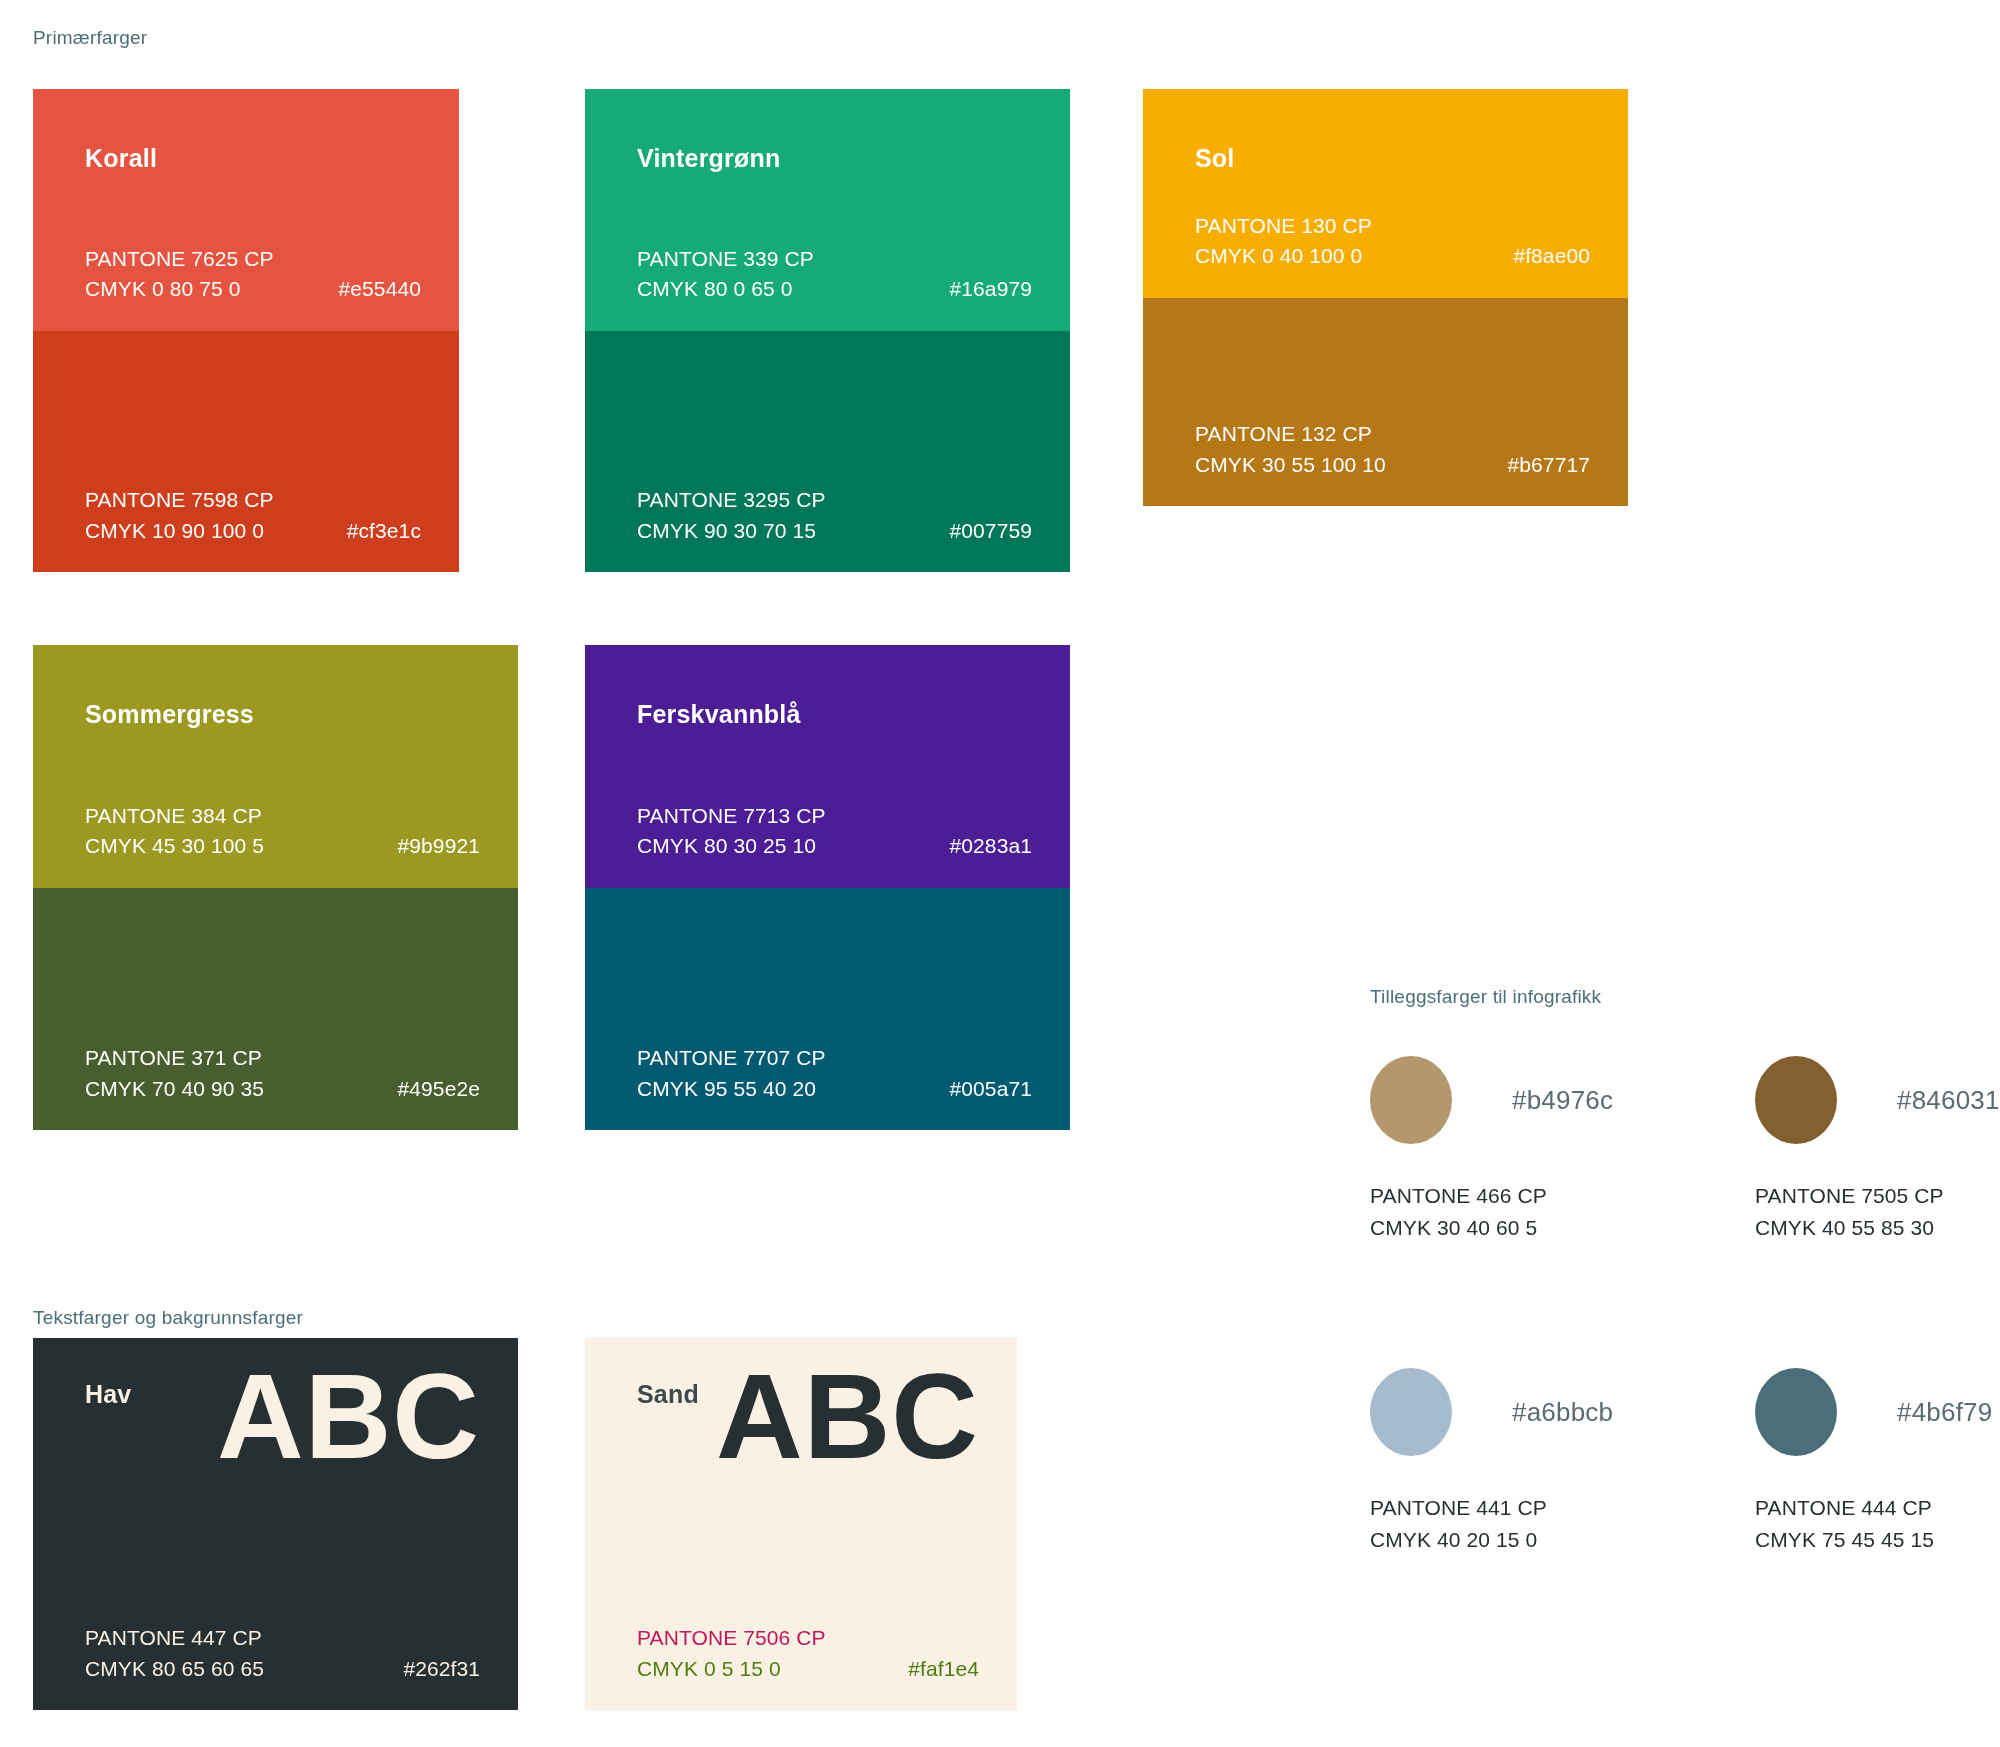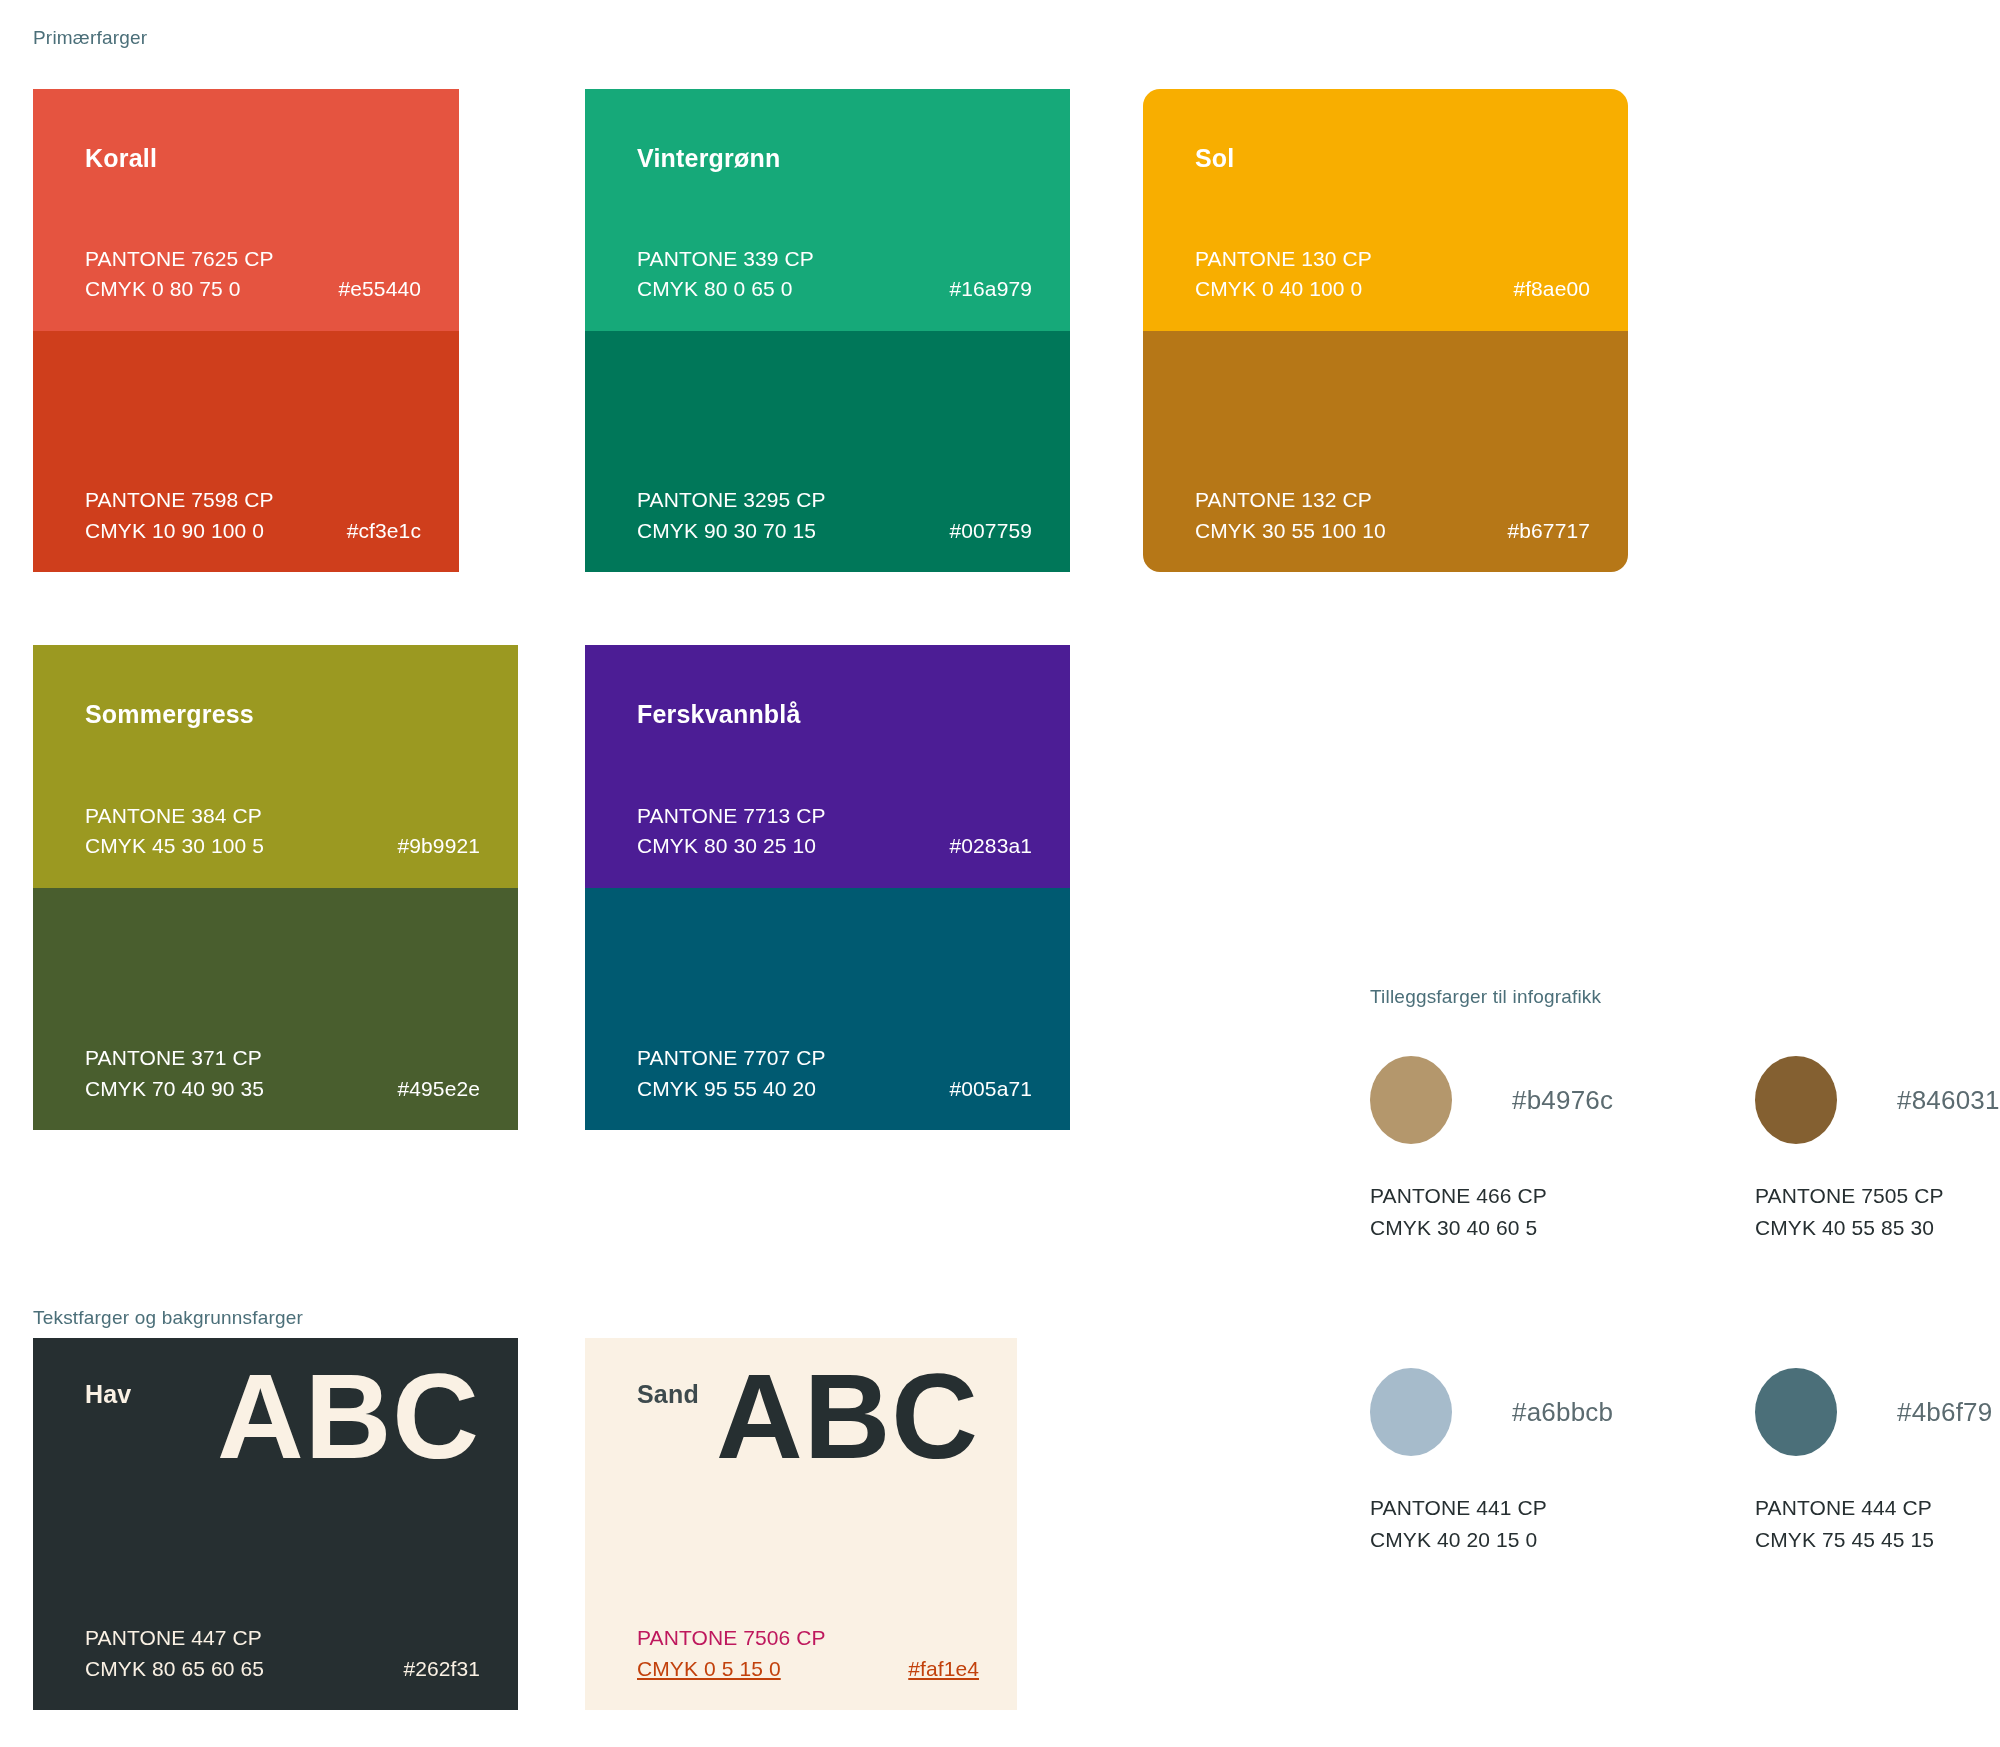--- a/index.html
+++ b/index.html
@@ -187,21 +187,21 @@
           <span>PANTONE 3295 CP</span>
         </div>
       <div class="meta-line">
         <span>CMYK 90 30 70 15</span>
         <span class="hexval">#007759</span>
       </div>
     </div>
   </div>
 </div>
 
-<div class="swatch-card" style="left:1143px; top:89px; width:485px; height:483px;border-radius:17px;">
+<div class="swatch-card" style="left:1143px; top:89px; width:485px; height:417px;">
   <div class="swatch-half" style="background:#f8ae00;">
     <div class="swatch-title">Sol</div>
     <div class="swatch-meta">
       <div class="meta-line">
           <span>PANTONE 130 CP</span>
         </div>
       <div class="meta-line">
         <span>CMYK 0 40 100 0</span>
         <span class="hexval">#f8ae00</span>
       </div>
@@ -286,21 +286,21 @@
   </div>
 </div>
 
 <div class="abc-card" style="left:585px; top:1338px; width:432px; height:372px; background:#faf1e4;">
   <div class="abc-title" style="color:#3d4a4d;">Sand</div>
   <div class="abc-glyphs" style="color:#262f31;">ABC</div>
   <div class="abc-meta">
     <div class="meta-line" style="color:#be185d;">
         <span>PANTONE 7506 CP</span>
       </div>
-    <div class="meta-line" style="color:#c2410c;text-decoration:underline;">
+    <div class="meta-line" style="color:#4d7c0f;">
       <span>CMYK 0 5 15 0</span>
       <span class="hexval">#faf1e4</span>
     </div>
   </div>
 </div>
 
 <div class="circle-item" style="left:1370px; top:1056px;">
   <div class="circle-row">
     <div class="circle-dot" style="background:#b4976c;"></div>
     <div class="circle-hex">#b4976c</div>

